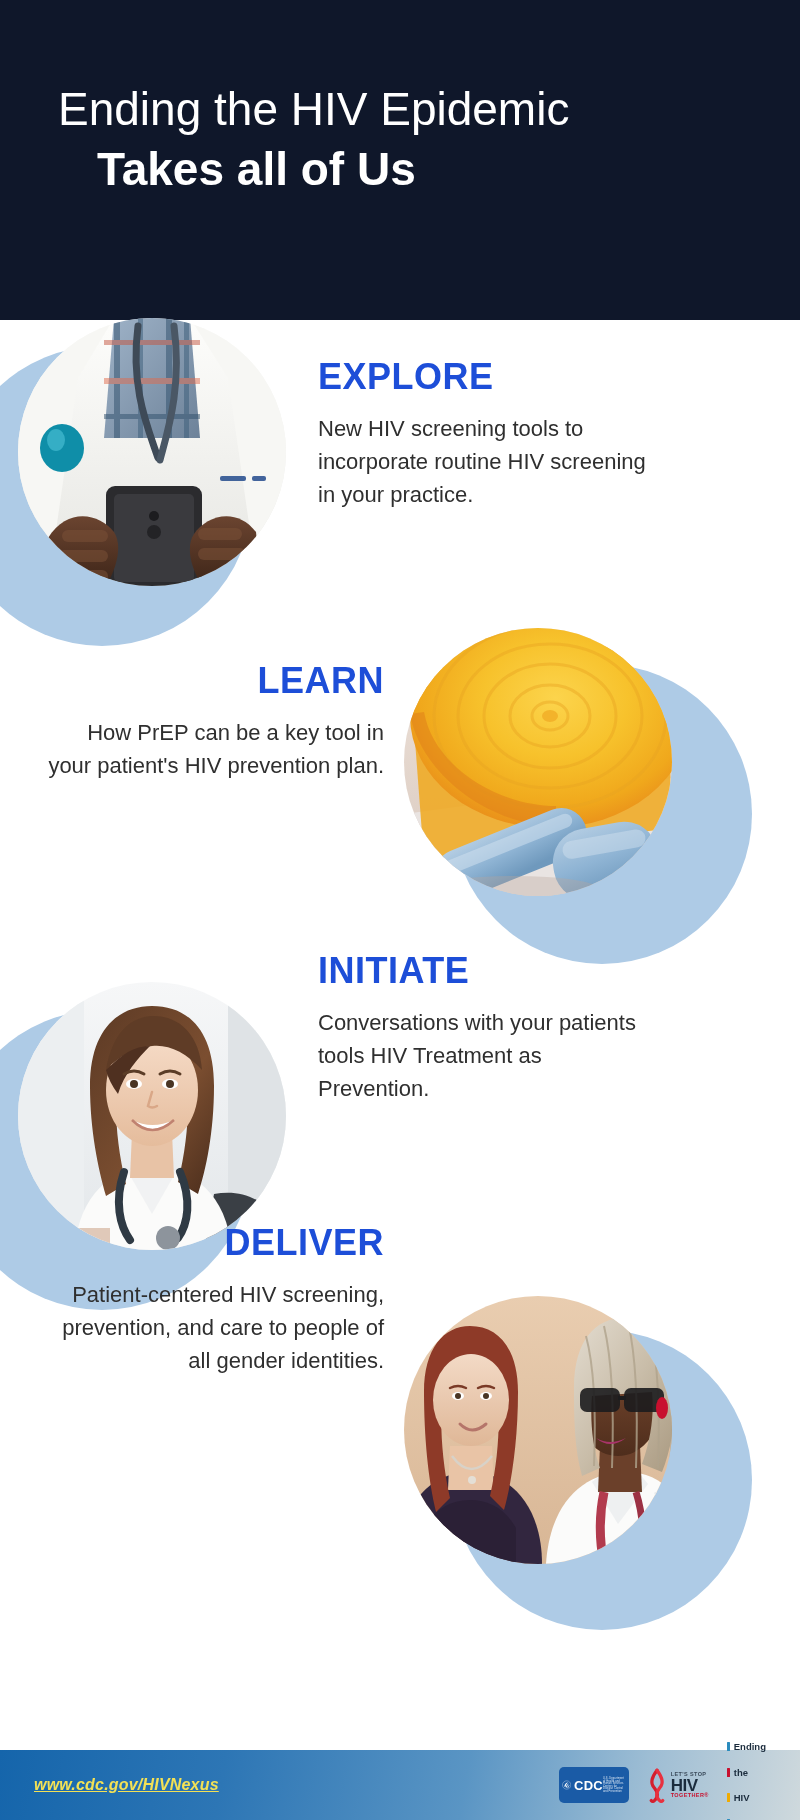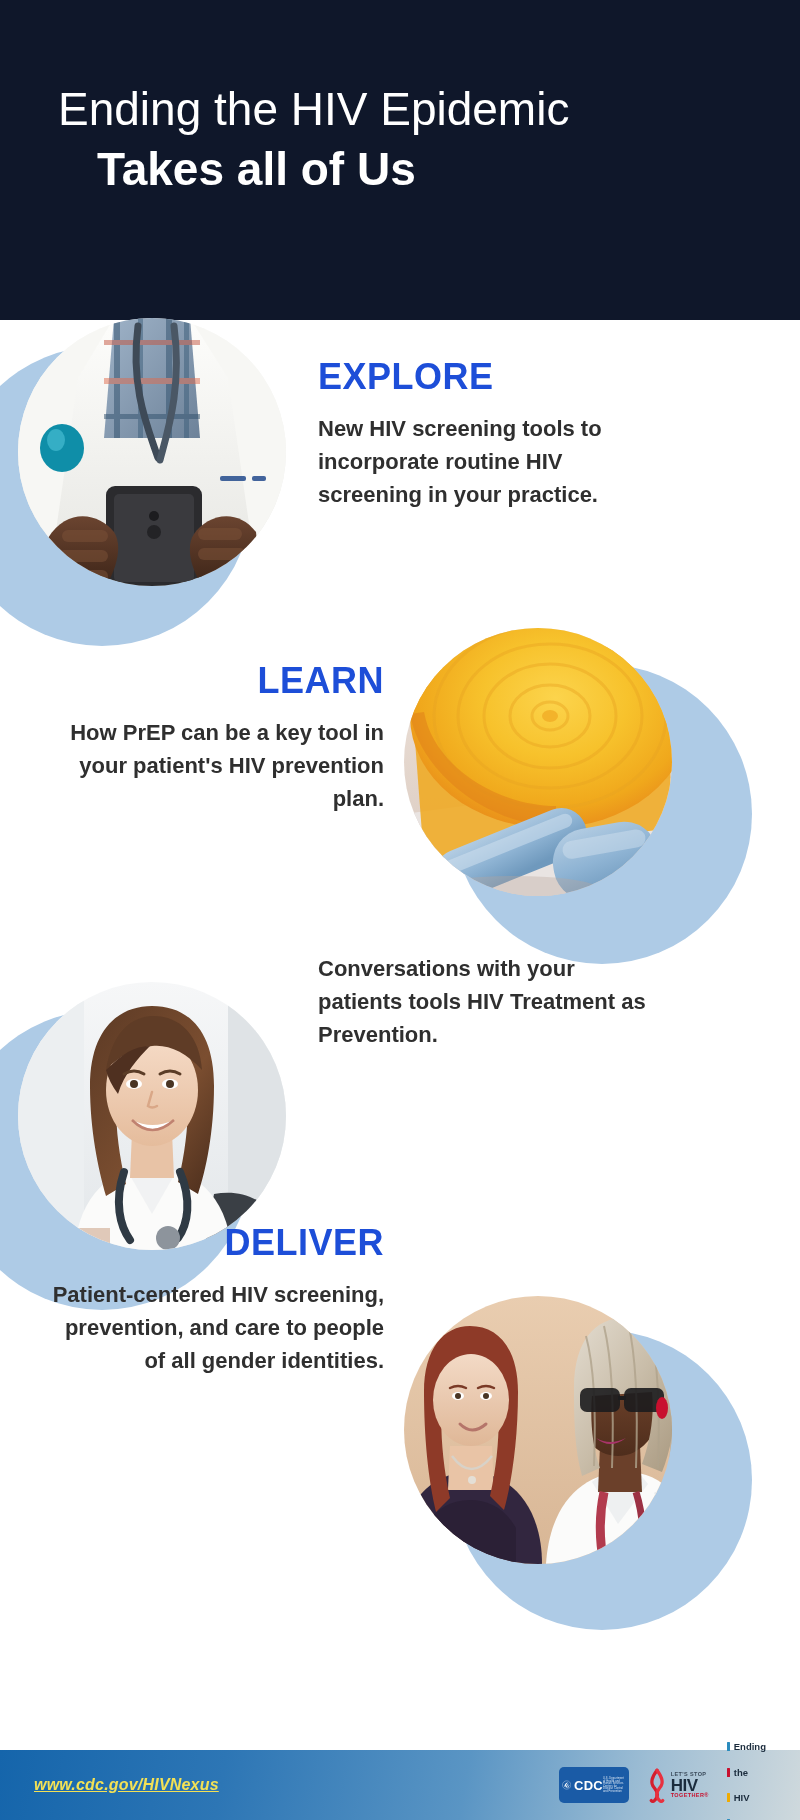--- a/index.html
+++ b/index.html
@@ -54,21 +54,21 @@
   .photo-4 { left:404px; top:1296px; }
   .photo svg { display:block; width:100%; height:100%; }
 
   
   .block { position:absolute; }
   .block .kicker {
     font-size:36px; font-weight:700; color:#1d4ed8; letter-spacing:0.5px;
     margin-bottom:16px; line-height:1.05;
   }
   .block .body {
-    font-size:22px; font-weight:700; color:#2f2f2f; line-height:1.5;
+    font-size:22px; font-weight:400; color:#2f2f2f; line-height:1.5;
   }
 
   .block-explore  { left:318px; top:358px; width:330px; text-align:left; }
   .block-learn    { left:44px;  top:662px; width:340px; text-align:right; }
   .block-initiate { left:318px; top:952px; width:340px; text-align:left; }
   .block-deliver  { left:44px;  top:1224px; width:340px; text-align:right; }
 
   
   .footer {
     position:absolute; left:0; bottom:0; width:800px; height:70px;
@@ -366,20 +366,21 @@
     <div class="kicker">EXPLORE</div>
     <div class="body">New HIV screening tools to incorporate routine HIV screening in your practice.</div>
   </div>
 
   <div class="block block-learn">
     <div class="kicker">LEARN</div>
     <div class="body">How PrEP can be a key tool in your patient's HIV prevention plan.</div>
   </div>
 
   <div class="block block-initiate">
+    <div class="kicker">INITIATE</div>
     <div class="body">Conversations with your patients tools HIV Treatment as Prevention.</div>
   </div>
 
   <div class="block block-deliver">
     <div class="kicker">DELIVER</div>
     <div class="body">Patient-centered HIV screening, prevention, and care to people of all gender identities.</div>
   </div>
 
   <div class="divider-line"></div>
 

